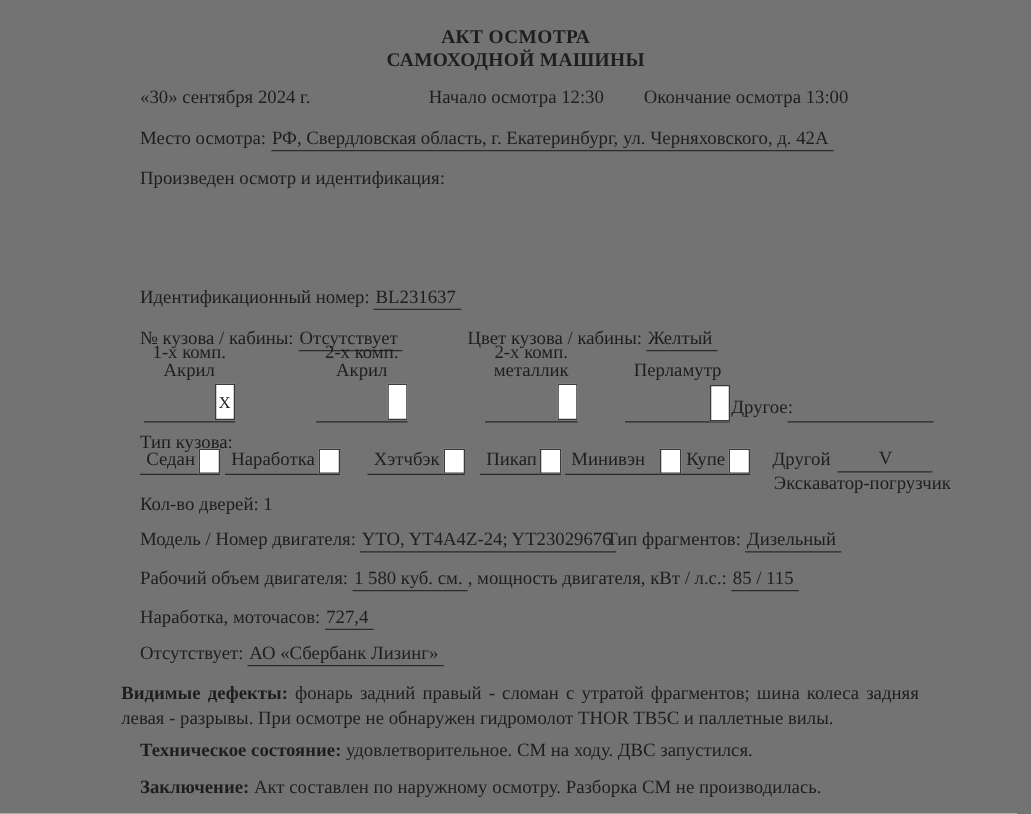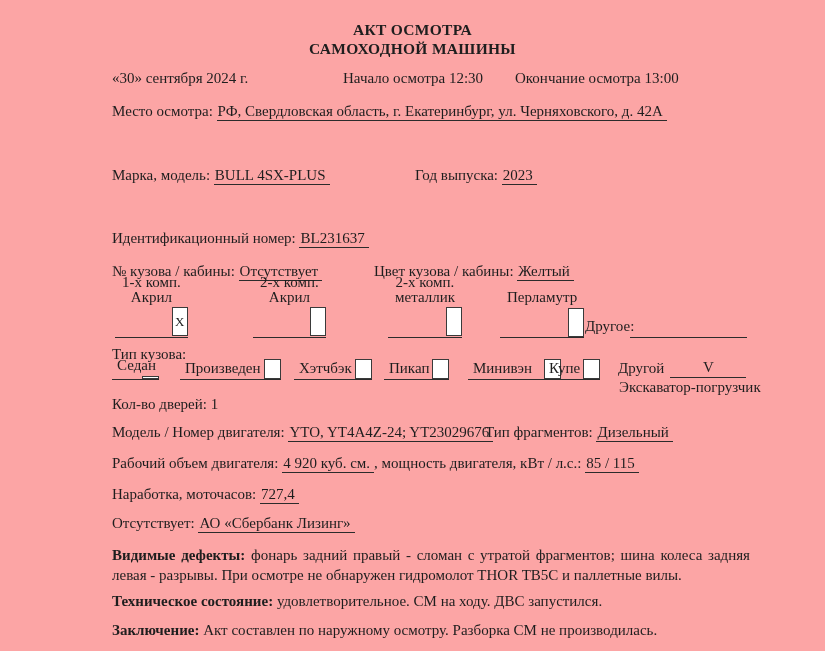--- a/index.html
+++ b/index.html
@@ -1,19 +1,19 @@
 <!DOCTYPE html>
 <html><head>
 <meta charset="utf-8">
 <style>
   html,body{margin:0;padding:0;background:#ffffff;}
   .page{
     position:relative;
     width:825px;height:651px;
-    background:#fca5a5;
+    background:#737373;
     font-family:"Liberation Serif","DejaVu Serif",serif;
     font-size:15px;
     color:#1e1e1e;
     overflow:hidden;
   }
   .abs{position:absolute;}
   .row{position:absolute;left:112px;white-space:nowrap;}
   .title{position:absolute;left:0;right:0;top:20px;text-align:center;font-weight:bold;font-size:15.5px;line-height:19px;letter-spacing:.3px;}
   .u{border-bottom:1px solid #2b2b2b;padding:0 4px 1px 1px;}
   .b{font-weight:bold;}
@@ -25,21 +25,21 @@
   .ptail{width:11px;height:1px;}
   
   .bt-row{position:absolute;left:112px;top:357px;height:42px;width:660px;}
   .bt-opt{position:absolute;top:0;height:22px;display:flex;align-items:flex-end;border-bottom:1px solid #2b2b2b;}
   .bt-lbl{padding:0 3px 2px 5px;}
   .btbox{width:17px;height:20px;border:1px solid #3a3a3a;box-sizing:border-box;display:flex;align-items:center;justify-content:center;font-size:12px;background:#fff;}
   .bt-other{position:absolute;left:506px;top:0;}
   .bt-other-top{display:flex;align-items:center;height:22px;}
   .vseg{display:inline-block;width:76px;border-bottom:1px solid #2b2b2b;text-align:center;margin-left:6px;padding-bottom:1px;}
   .bt-other-val{line-height:17px;padding-left:1px;}
-  .para{position:absolute;left:112px;width:638px;line-height:20px;text-align:justify;}
+  .para{position:absolute;left:97px;width:638px;line-height:20px;text-align:justify;}
   .nw{white-space:nowrap;}
 </style>
 </head>
 <body>
 
 <div class="page">
 
   <div class="title">
     <div>АКТ ОСМОТРА</div>
     <div>САМОХОДНОЙ МАШИНЫ</div>
@@ -49,26 +49,24 @@
     <span>«30» сентября 2024 г.</span>
     <span class="abs" style="left:231px;">Начало осмотра 12:30</span>
     <span class="abs" style="left:403px;">Окончание осмотра 13:00</span>
   </div>
 
   <div class="row" style="top:103px;text-align:right;">
     <span>Место осмотра:</span>
     <span class="u">РФ, Свердловская область, г. Екатеринбург, ул. Черняховского, д. 42А</span>
   </div>
 
+  <div class="row" style="top:135px;">
+    <span>Произведен осмотр и идентификация:</span>
+  </div>
 
-  <div class="row" style="top:167px;">
-    <span>Марка, модель:</span>
-    <span class="u">BULL 4SX-PLUS</span>
-    <span class="abs" style="left:303px;"><span>Год выпуска:</span> <span class="u">2023</span></span>
-  </div>
 
 
   <div class="row" style="top:230px;">
     <span>Идентификационный номер:</span>
     <span class="u">BL231637</span>
   </div>
 
   <div class="row" style="top:263px;">
     <span>№ кузова / кабины:</span>
     <span class="u">Отсутствует</span>
@@ -106,37 +104,37 @@
     </div>
     <span class="abs" style="left:473px;bottom:3px;">Другое:</span>
     <span class="abs" style="left:518px;bottom:0;width:117px;border-bottom:1px solid #2b2b2b;"></span>
   </div>
 
   <div class="row" style="top:346px;">
     <span>Тип кузова:</span>
   </div>
 
   <div class="bt-row">
-    <div class="bt-opt" style="left:0;flex-direction:column;">
+    <div class="bt-opt" style="left:0;">
       <span class="bt-lbl">Седан</span>
       <span class="btbox"></span>
     </div>
     <div class="bt-opt" style="left:68px;">
-      <span class="bt-lbl">Произведен</span>
+      <span class="bt-lbl">Наработка</span>
       <span class="btbox"></span>
     </div>
     <div class="bt-opt" style="left:182px;">
       <span class="bt-lbl">Хэтчбэк</span>
       <span class="btbox"></span>
     </div>
     <div class="bt-opt" style="left:272px;">
       <span class="bt-lbl">Пикап</span>
       <span class="btbox"></span>
     </div>
-    <div class="bt-opt" style="left:356px;">
+    <div class="bt-opt" style="left:340px;">
       <span class="bt-lbl" style="padding-right:12px;">Минивэн</span>
       <span class="btbox"></span>
     </div>
     <div class="bt-opt" style="left:432px;">
       <span class="bt-lbl">Купе</span>
       <span class="btbox"></span>
     </div>
     <div class="bt-other">
       <div class="bt-other-top">
         <span>Другой</span>
@@ -152,21 +150,21 @@
   </div>
 
   <div class="row" style="top:424px;">
     <span>Модель / Номер двигателя:</span>
     <span class="u">YTO, YT4A4Z-24; YT23029676</span>
     <span class="abs" style="left:373px;"><span>Тип фрагментов:</span> <span class="u">Дизельный</span></span>
   </div>
 
   <div class="row" style="top:455px;">
     <span>Рабочий объем двигателя:</span>
-    <span class="u">4 920 куб. см.</span><span>, мощность двигателя, кВт / л.с.:</span>
+    <span class="u">1 580 куб. см.</span><span>, мощность двигателя, кВт / л.с.:</span>
     <span class="u">85 / 115</span>
   </div>
 
   <div class="row" style="top:486px;">
     <span>Наработка, моточасов:</span>
     <span class="u">727,4</span>
   </div>
 
   <div class="row" style="top:515px;">
     <span>Отсутствует:</span>

